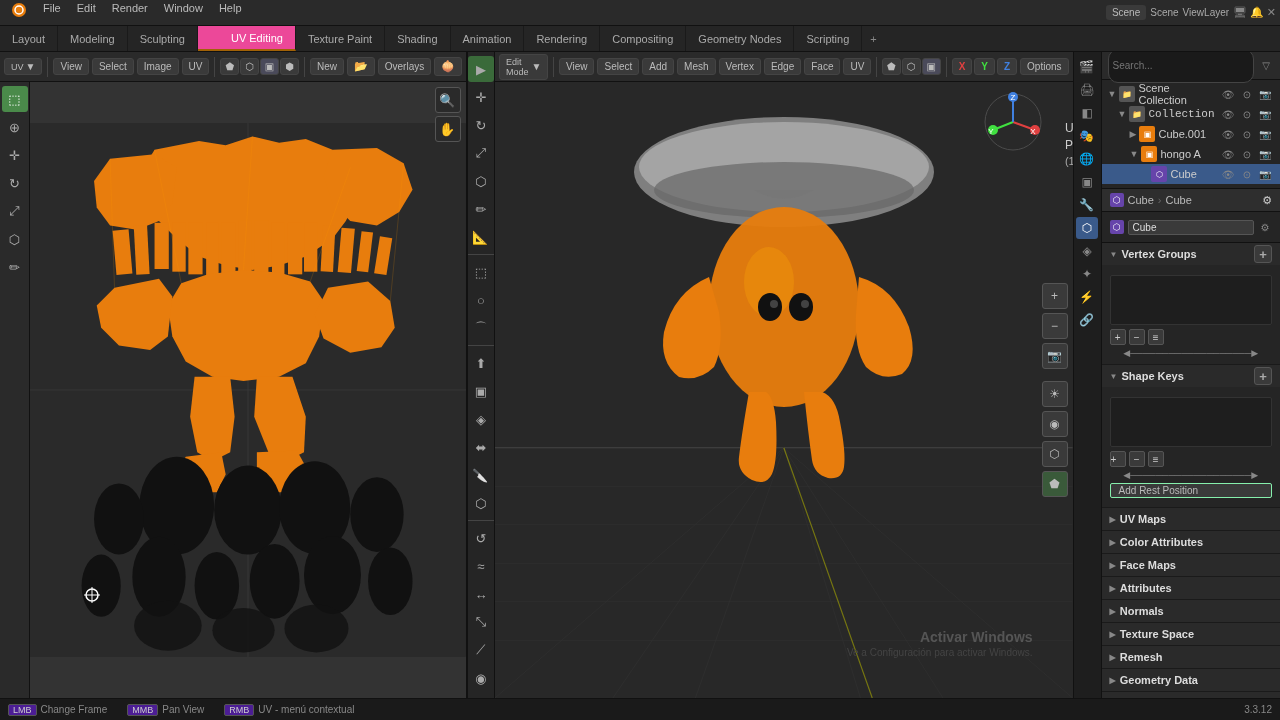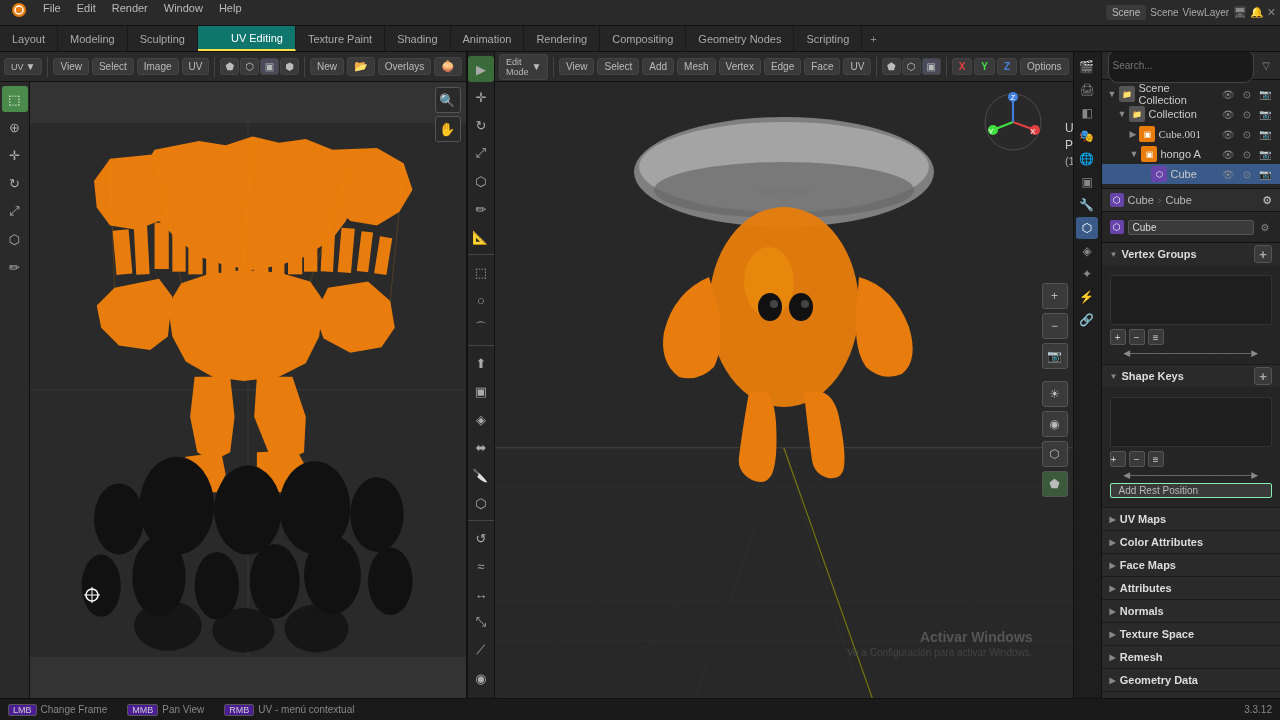--- a/index.html
+++ b/index.html
@@ -53,21 +53,21 @@
     .ws-tab {
       padding: 0 12px;
       display: flex;
       align-items: center;
       font-size: 11px;
       color: #aaa;
       cursor: pointer;
       border-right: 1px solid #1a1a1a;
       white-space: nowrap;
     }
-    .ws-tab.active { background: #0f766e; color: #fff; border-bottom: 2px solid #fde047; padding-left: 33px; }
+    .ws-tab.active { background: #ec4899; color: #fff; border-bottom: 2px solid #a16207; padding-left: 33px; }
     .ws-tab-add {
       padding: 0 8px;
       display: flex;
       align-items: center;
       color: #888;
       cursor: pointer;
     }
 
     
     #main-layout {
@@ -850,29 +850,29 @@
               <span class="tree-arrow">▼</span>
               <span class="collection-icon">📁</span>
               <span style="flex:1;">Scene Collection</span>
               <span class="vis-icon">👁</span>
               <span class="vis-icon">⊙</span>
               <span class="vis-icon">📷</span>
             </div>
             <div class="tree-row" style="padding-left:16px;">
               <span class="tree-arrow">▼</span>
               <span class="collection-icon">📁</span>
-              <span style="flex:1;">Collection</span>
+              <span style="flex:1;font-family:Liberation Mono, monospace;">Collection</span>
               <span class="vis-icon">👁</span>
               <span class="vis-icon">⊙</span>
               <span class="vis-icon">📷</span>
             </div>
             <div class="tree-row" style="padding-left:28px;">
               <span class="tree-arrow">▶</span>
               <span class="object-icon">▣</span>
-              <span style="flex:1;font-family:Liberation Serif, serif;">Cube.001</span>
+              <span style="flex:1;">Cube.001</span>
               <span class="vis-icon">👁</span>
               <span class="vis-icon">⊙</span>
               <span class="vis-icon">📷</span>
             </div>
             <div class="tree-row" style="padding-left:28px;">
               <span class="tree-arrow">▼</span>
               <span class="object-icon">▣</span>
               <span style="flex:1;">hongo A</span>
               <span class="vis-icon">👁</span>
               <span class="vis-icon">⊙</span>

